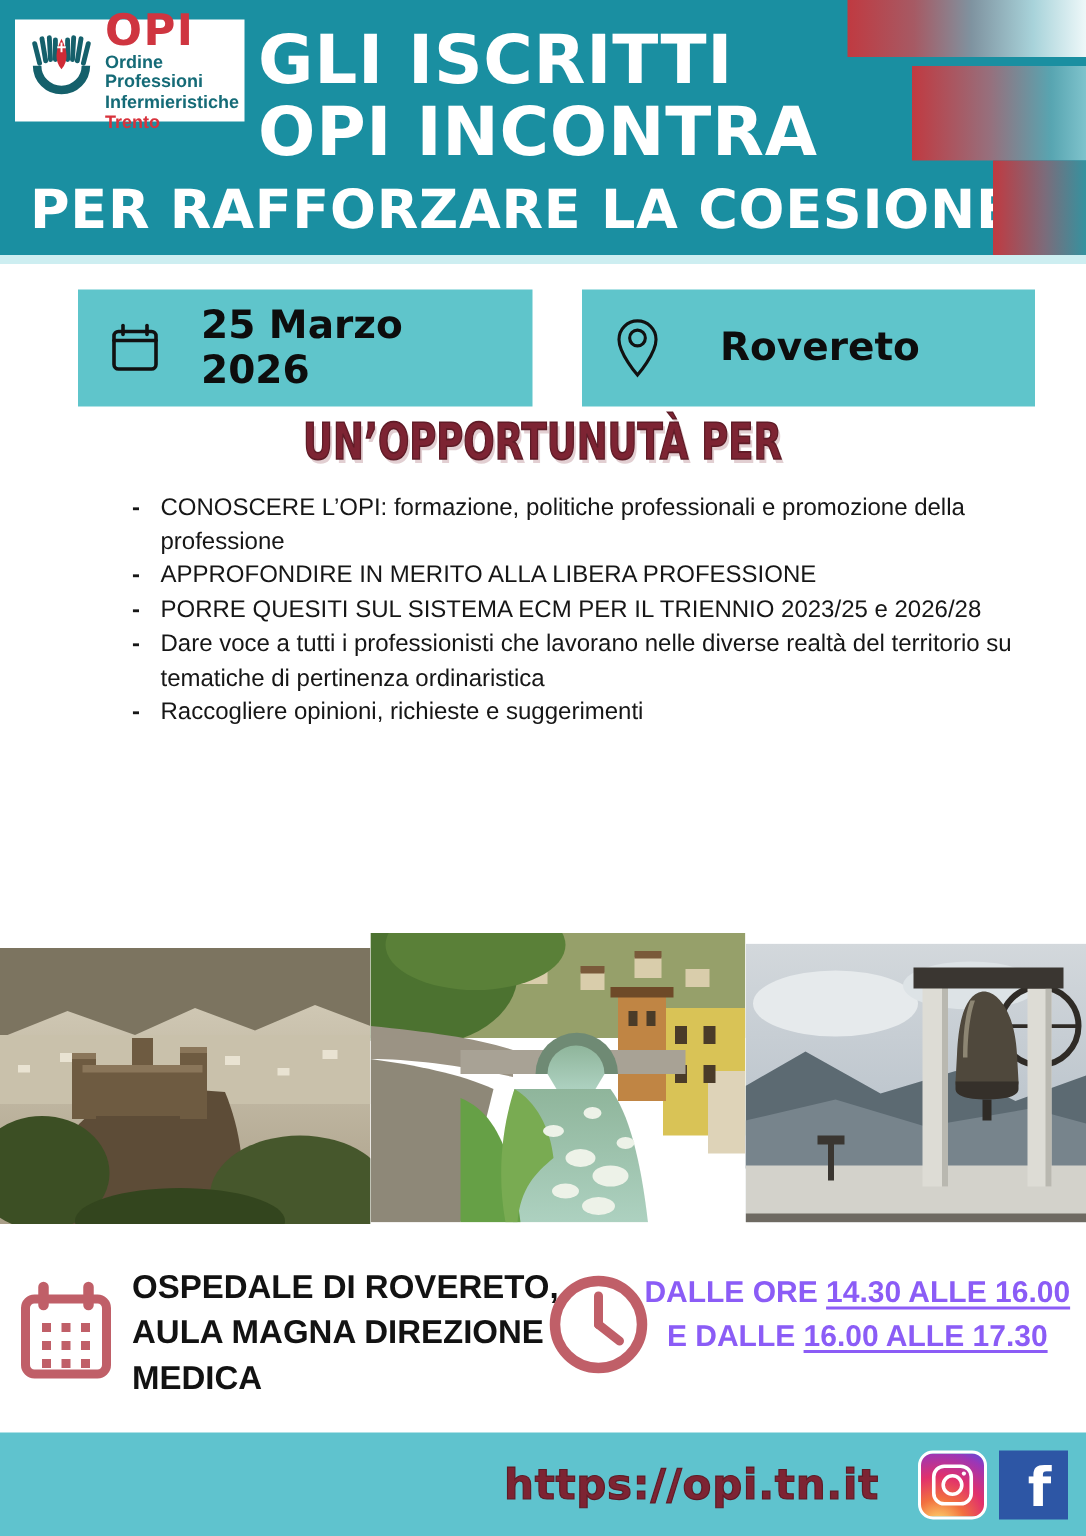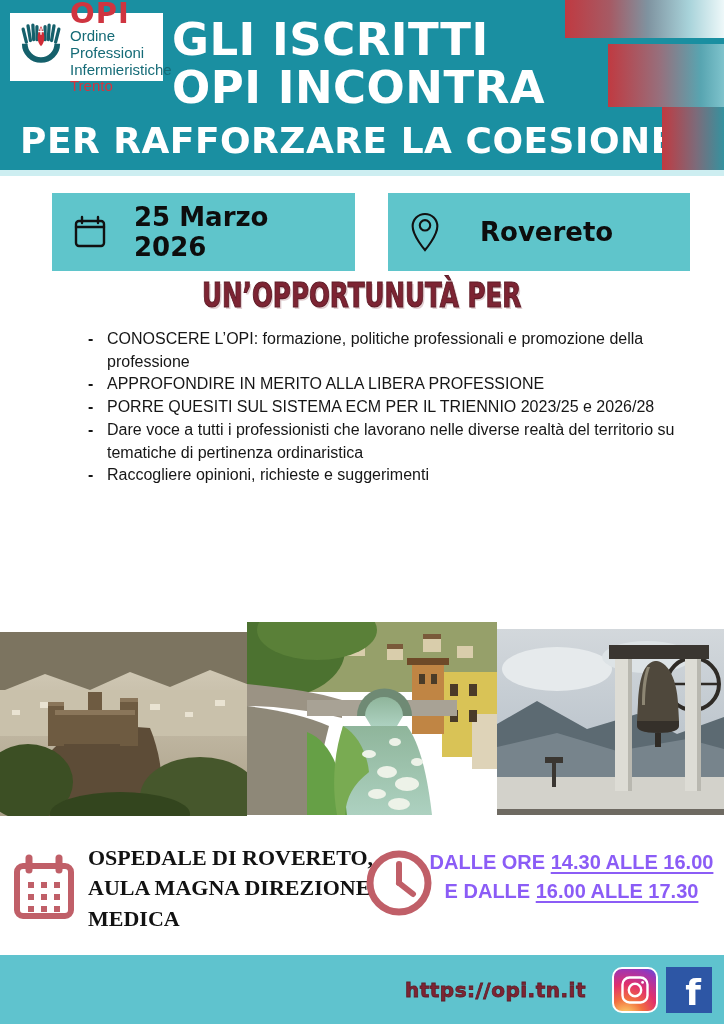--- a/index.html
+++ b/index.html
@@ -9,21 +9,21 @@
   
   .header{position:absolute;left:0;top:0;width:724px;height:170px;background:#1a8fa1;}
   .header-edge{position:absolute;left:0;top:170px;width:724px;height:6px;background:#cdeef1;}
 
   .logo-box{position:absolute;left:10px;top:13px;width:153px;height:68px;background:#ffffff;
             display:flex;align-items:center;padding:16px 5px;box-sizing:border-box;gap:3px;}
   .logo-emblem{flex:0 0 52px;height:56px;}
   .logo-col{display:flex;flex-direction:column;line-height:1;}
   .logo-acronym{font-family:"DejaVu Sans",sans-serif;font-weight:bold;font-size:29px;
                 color:#cf3540;letter-spacing:1px;}
-  .logo-org{font-size:15px;color:#156b77;line-height:1.12;font-weight:normal;}
+  .logo-org{font-size:12px;color:#156b77;line-height:1.12;font-weight:bold;}
   .logo-org .accent{color:#d8323c;}
 
   .hero-title{position:absolute;left:172px;top:16px;color:#ffffff;
               font-family:"DejaVu Sans",sans-serif;font-weight:bold;font-size:45px;
               line-height:1.06;letter-spacing:.5px;}
   .hero-subtitle{position:absolute;left:20px;top:120px;color:#ffffff;
                  font-family:"DejaVu Sans",sans-serif;font-weight:bold;font-size:36px;
                  letter-spacing:.5px;white-space:nowrap;}
 
   .stair{position:absolute;}
@@ -56,33 +56,33 @@
   
   .photos{position:absolute;left:0;top:620px;width:724px;height:200px;}
   .photo{position:absolute;overflow:hidden;}
   .photo svg{display:block;width:100%;height:100%;}
   .photo.p1{left:0;top:12px;width:247px;height:184px;}
   .photo.p2{left:247px;top:2px;width:250px;height:193px;}
   .photo.p3{left:497px;top:9px;width:227px;height:186px;}
 
   
   .venue-icon{position:absolute;left:12px;top:854px;width:64px;height:68px;}
-  .venue-text{position:absolute;left:88px;top:843px;width:300px;font-family:Liberation Serif, serif;
+  .venue-text{position:absolute;left:88px;top:843px;width:300px;font-family:Liberation Sans, sans-serif;
               font-weight:bold;font-size:22px;line-height:1.38;color:#121212;}
   .time-icon{position:absolute;left:364px;top:848px;width:70px;height:70px;}
   .time-text{position:absolute;left:425px;top:848px;width:293px;text-align:center;
              font-family:"Liberation Sans",sans-serif;font-weight:bold;font-size:20px;
              line-height:1.45;color:#8b5cf6;}
   .time-text .u{text-decoration:underline;text-underline-offset:3px;text-decoration-thickness:2px;}
 
   
   .footer{position:absolute;left:0;top:955px;width:724px;height:69px;background:#5fc3ce;
           display:flex;align-items:center;justify-content:flex-end;box-sizing:border-box;
           padding-right:12px;gap:8px;}
-  .footer-url{font-family:"DejaVu Sans",sans-serif;font-weight:bold;font-size:20px;color:#7d2433;
+  .footer-url{font-family:"DejaVu Sans",sans-serif;font-weight:bold;font-size:28px;color:#7d2433;
               -webkit-text-stroke:.8px #5e1b26;margin-right:18px;letter-spacing:.5px;}
   .soc{width:46px;height:46px;display:flex;align-items:center;justify-content:center;box-sizing:border-box;}
   .soc.ig{border-radius:10px;border:2px solid #fff;
           background:radial-gradient(circle at 28% 115%,#fdd36b 6%,#f2703f 32%,#e1306c 58%,#9b36b7 86%,#5851db 100%);}
   .soc.fb{background:#2d56a5;}
   .soc.fb .f{font-family:"DejaVu Sans",sans-serif;font-weight:bold;font-size:36px;color:#fff;
              line-height:1;transform:translate(4px,3px);}
 </style>
 </head>
 <body>

